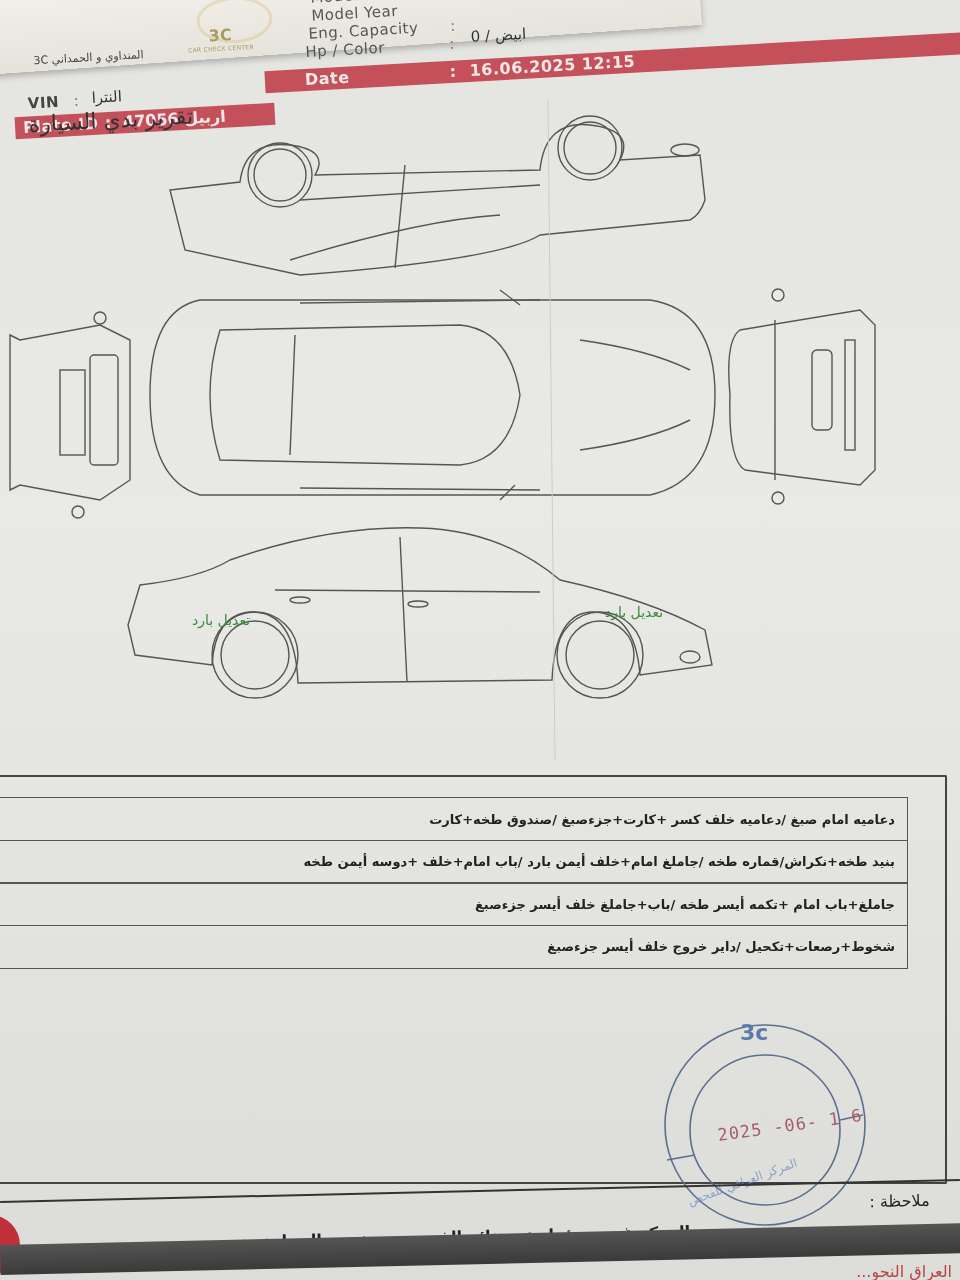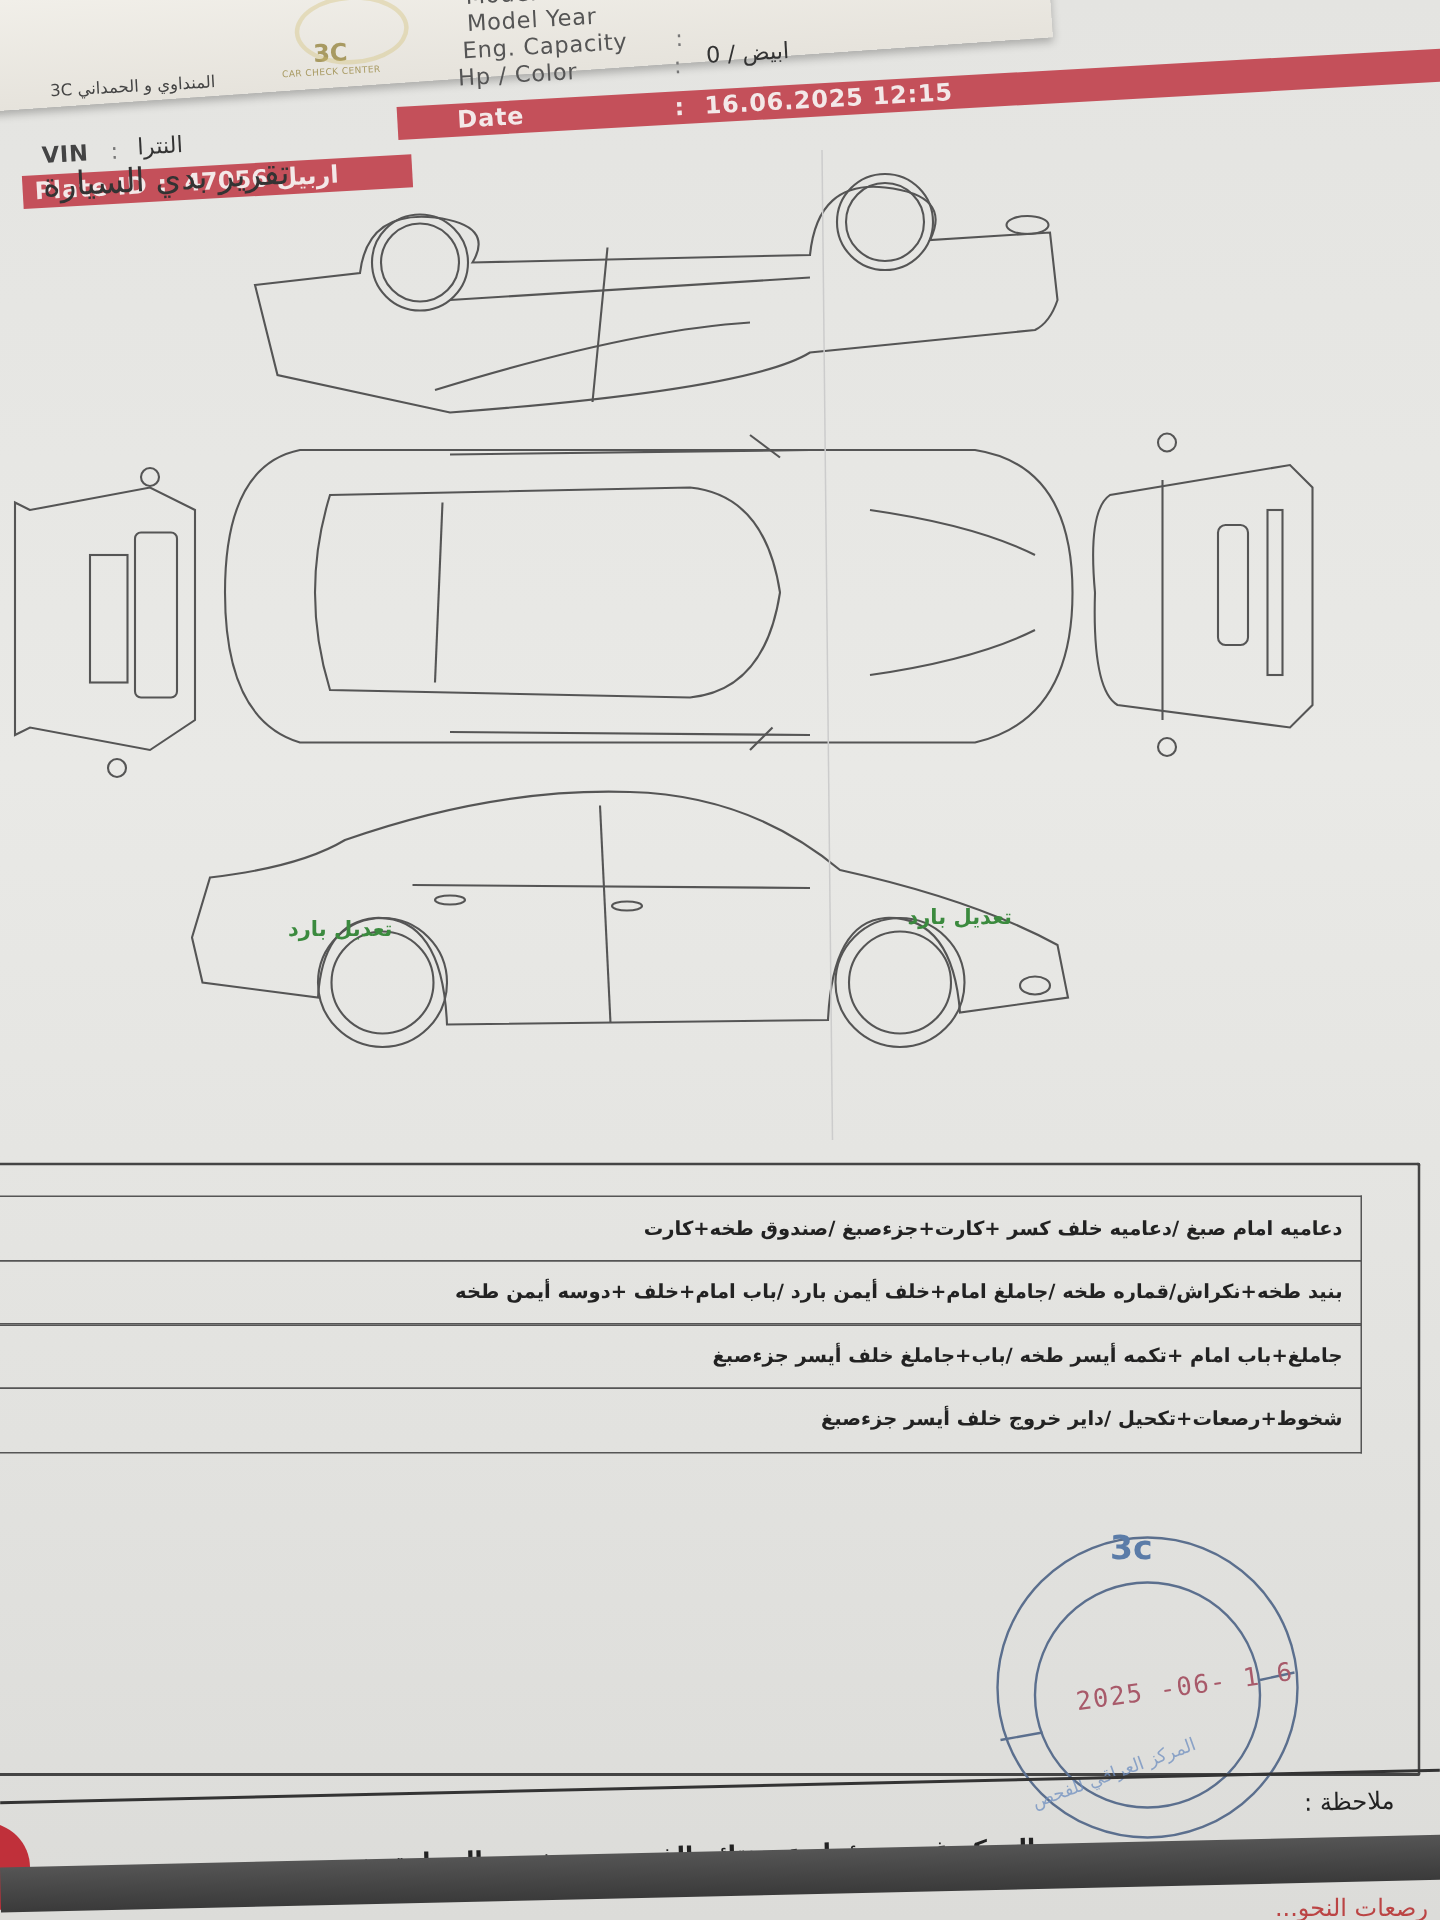--- a/index.html
+++ b/index.html
@@ -37,21 +37,21 @@
   .logo .halo {
     position: absolute; left: 10px; top: -28px; width: 70px; height: 40px;
     border-radius: 50%; border: 3px solid rgba(210,190,110,.35);
   }
   .company-ar { position: absolute; left: 30px; top: 56px; font-size: 11px; color: #444; direction: rtl; }
   .title-ar {
     position: absolute; left: 28px; top: 112px; font-size: 22px; color: #333;
     direction: rtl; transform: rotate(-3deg); transform-origin: 0 0;
   }
   .diagram { position: absolute; left: 0; top: 100px; width: 960px; height: 680px; }
-  .green-note { position: absolute; font-size: 14px; color: #3b8a3e; font-weight: bold; direction: rtl; }
+  .green-note { position: absolute; font-size: 14px; color: #3b8a3e; font-weight: normal; direction: rtl; }
   .notes-box {
     position: absolute; left: -10px; top: 775px; width: 955px; height: 405px;
     border: 2px solid #444; border-left: none; border-radius: 0 2px 2px 0;
   }
   .notes-table {
     position: absolute; left: -10px; top: 797px; width: 918px;
   }
   .note-row {
     height: 44px; border: 1.5px solid #555; border-left: none; margin-bottom: -1.5px;
     direction: rtl; font-size: 13px; font-weight: bold; color: #222;
@@ -203,14 +203,14 @@
     <div style="position:absolute;left:30px;top:160px;font-size:12px;color:#6f8fc0;direction:rtl;transform:rotate(-20deg);opacity:.75;">المركز العراقي للفحص</div>
   </div>
 
   <div class="footer-line"></div>
   <div class="footer-note">
     <div><span>ملاحظة :</span></div>
     <div class="l2">المركز غير مسؤول عن نتائج الفحص بعد خروج السيارة منه</div>
   </div>
   <div class="red-corner"></div>
   <div class="bottom-band"></div>
-  <div class="bottom-red">رصعات النحو...</div>
+  <div class="bottom-red">العراق النحو...</div>
 </div>
 
 </body></html>

